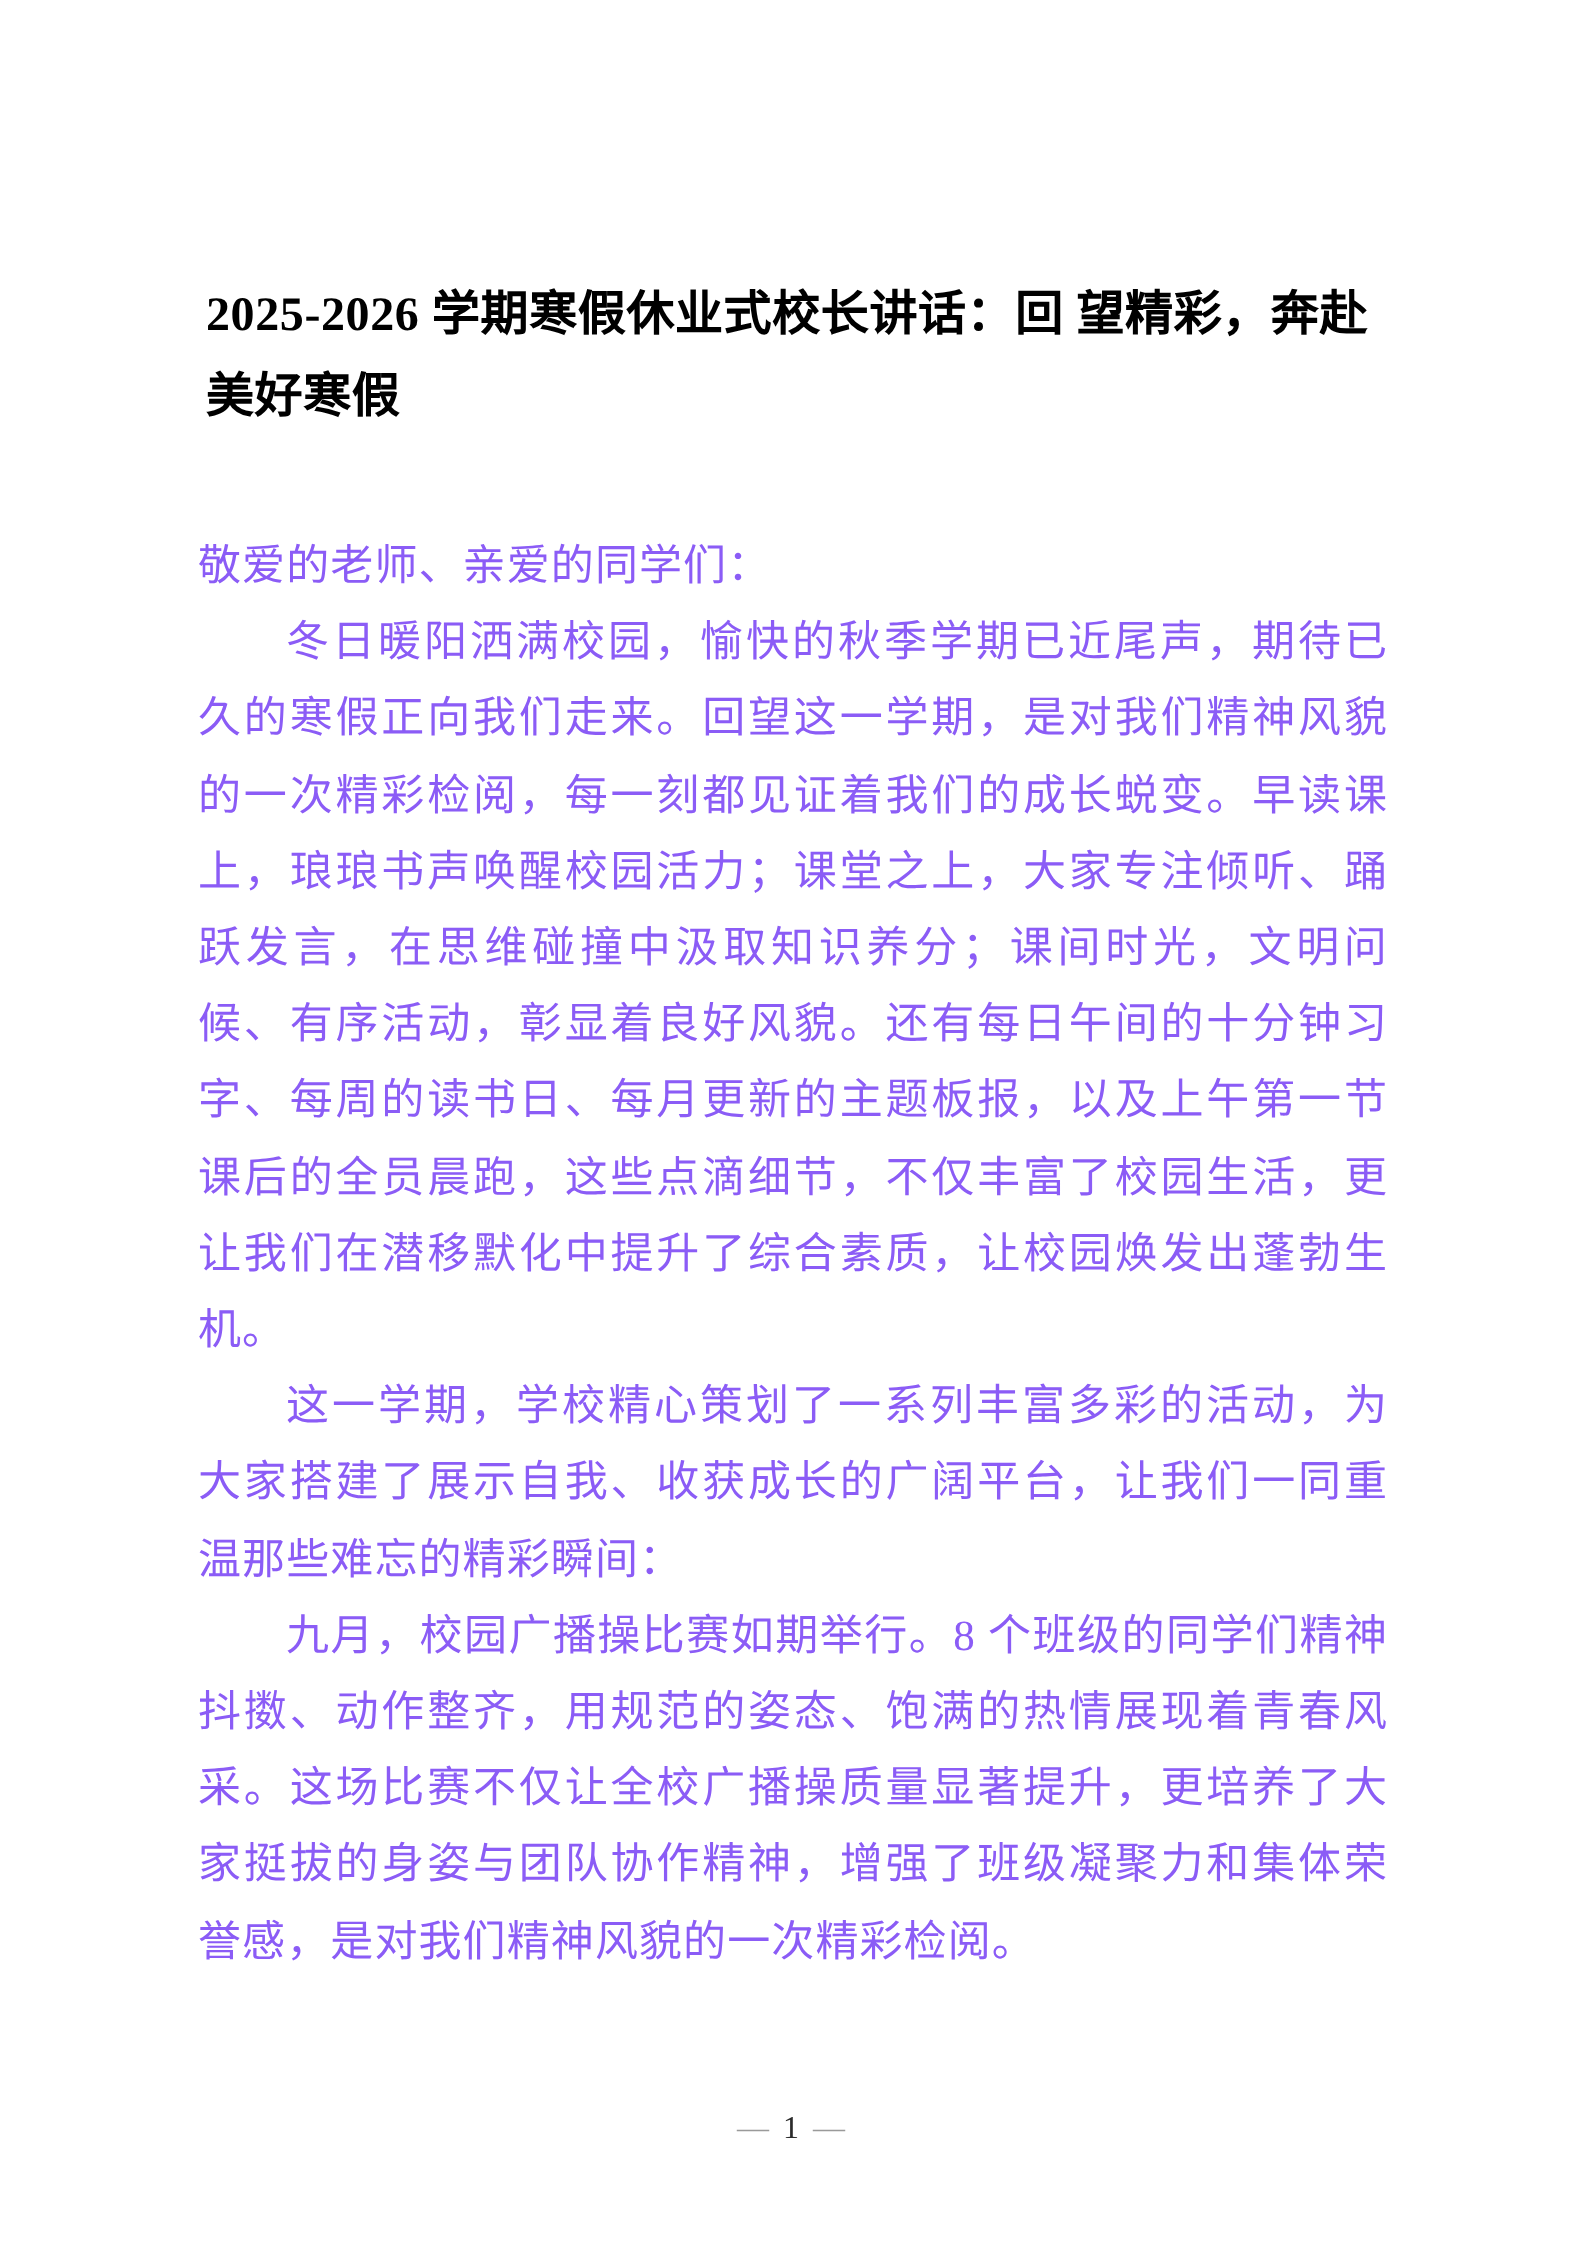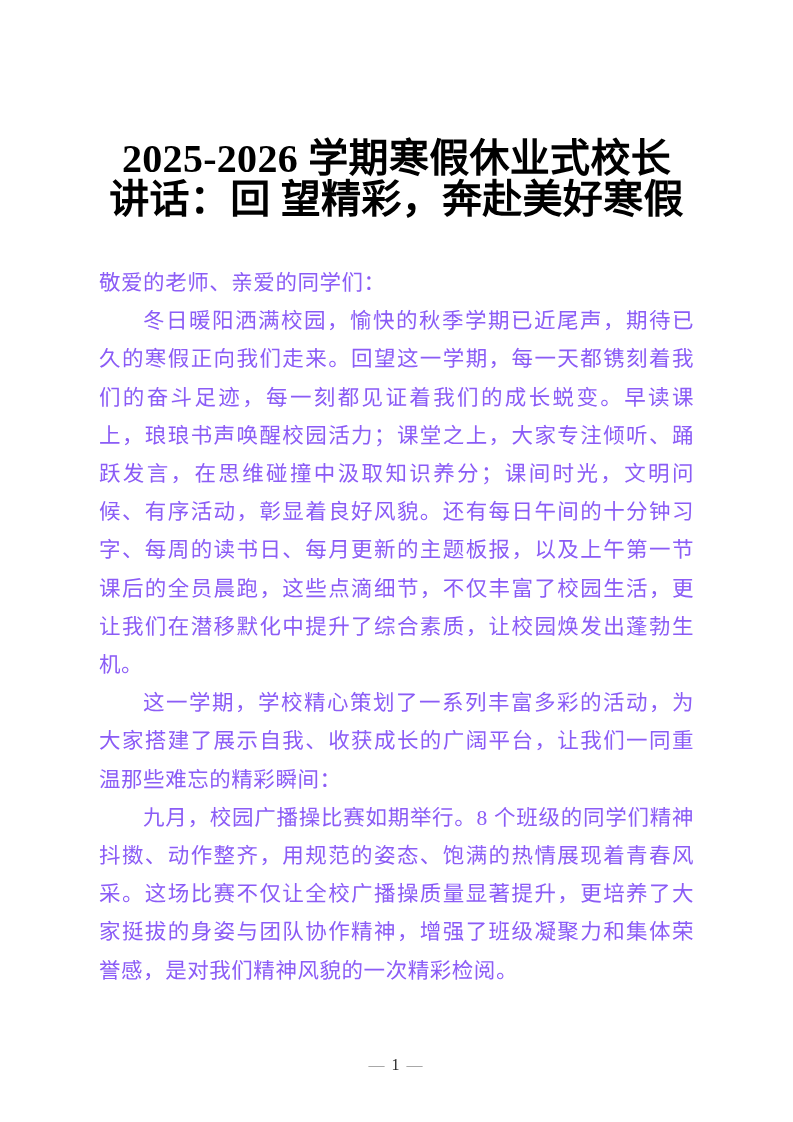--- a/index.html
+++ b/index.html
@@ -32,23 +32,22 @@
     position: absolute;
     left: 99px;
     top: 138px;
     width: 595px;
   }
 
   
   .doc-title {
     font-family: "Liberation Serif", "DejaVu Serif", serif;
     font-weight: bold;
-    font-size: 40px;
+    font-size: 24px;
     line-height: 41px;
-    text-align: center;
     letter-spacing: 0.3px;
     color: #000000;
     margin: 0 0 44px 0;
     padding: 0 4px;
   }
 
   
   .para {
     font-family: "Liberation Serif", "DejaVu Serif", serif;
     font-size: 21.5px;
@@ -94,21 +93,21 @@
   <div class="doc-body">
 
     <h1 class="doc-title">
       <span>2025-2026 学期寒假休业式校长讲话：回</span>
       <span>望精彩，奔赴美好寒假</span>
     </h1>
 
     <p class="para">敬爱的老师、亲爱的同学们：</p>
 
 
-    <p class="para indent">冬日暖阳洒满校园，愉快的秋季学期已近尾声，期待已久的寒假正向我们走来。回望这一学期，每一天都镌刻着我们的奋斗足迹，每一刻都见证着我们的成长蜕变。早读课上，琅琅书声唤醒校园活力；课堂之上，大家专注倾听、踊跃发言，在思维碰撞中汲取知识养分；课间时光，文明问候、有序活动，彰显着良好风貌。还有每日午间的十分钟习字、每周的读书日、每月更新的主题板报，以及上午第一节课后的全员晨跑，这些点滴细节，不仅丰富了校园生活，更让我们在潜移默化中提升了综合素质，让校园焕发出蓬勃生机。</p>
+    <p class="para indent">冬日暖阳洒满校园，愉快的秋季学期已近尾声，期待已久的寒假正向我们走来。回望这一学期，是对我们精神风貌的一次精彩检阅，每一刻都见证着我们的成长蜕变。早读课上，琅琅书声唤醒校园活力；课堂之上，大家专注倾听、踊跃发言，在思维碰撞中汲取知识养分；课间时光，文明问候、有序活动，彰显着良好风貌。还有每日午间的十分钟习字、每周的读书日、每月更新的主题板报，以及上午第一节课后的全员晨跑，这些点滴细节，不仅丰富了校园生活，更让我们在潜移默化中提升了综合素质，让校园焕发出蓬勃生机。</p>
 
     <p class="para indent">这一学期，学校精心策划了一系列丰富多彩的活动，为大家搭建了展示自我、收获成长的广阔平台，让我们一同重温那些难忘的精彩瞬间：</p>
 
     <p class="para indent">九月，校园广播操比赛如期举行。8 个班级的同学们精神抖擞、动作整齐，用规范的姿态、饱满的热情展现着青春风采。这场比赛不仅让全校广播操质量显著提升，更培养了大家挺拔的身姿与团队协作精神，增强了班级凝聚力和集体荣誉感，是对我们精神风貌的一次精彩检阅。</p>
 
 
   </div>
 
   <div class="footer">
     <span class="dash">—</span><span class="pnum">1</span><span class="dash">—</span>

